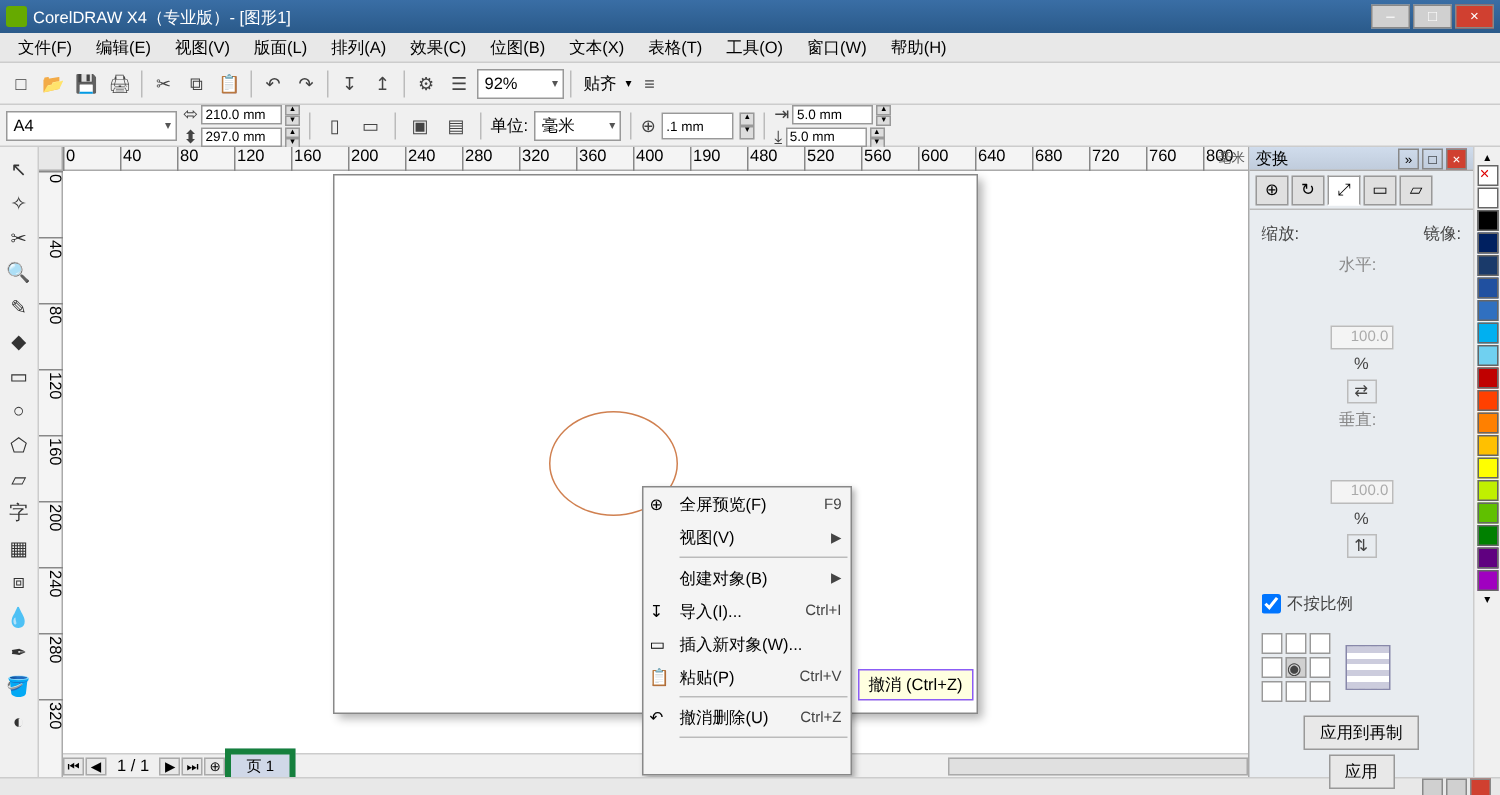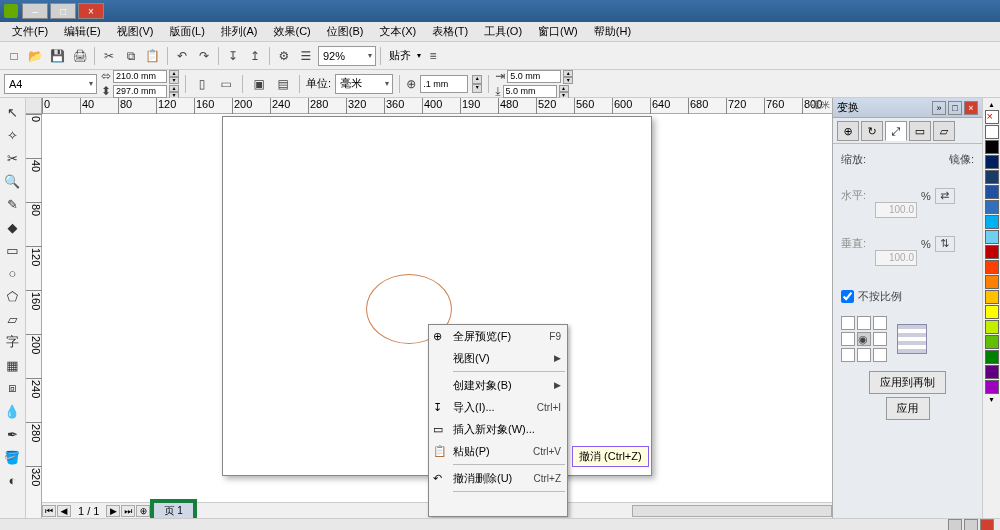--- a/index.html
+++ b/index.html
@@ -51,33 +51,34 @@
 .palette { width: 18px; background: #f0f0f0; border-left: 1px solid #ccc; display: flex; flex-direction: column; gap: 1px; padding-top: 2px; }
 .swatch { width: 14px; height: 14px; border: 1px solid #666; margin: 0 auto; }
 .docker { width: 150px; background: #e8ecf0; border-left: 1px solid #aaa; display: flex; flex-direction: column; }
 .docker-title { height: 20px; background: linear-gradient(#d0dcec,#c0ccdc); display: flex; align-items: center; padding: 0 4px; font-size: 11px; border-bottom: 1px solid #aaa; }
 .docker-title .tspace { flex: 1; }
 .docker-title .dbtn { width: 14px; height: 14px; border: 1px solid #888; margin-left: 2px; text-align: center; font-size: 9px; line-height: 12px; }
 .docker-tabs { height: 26px; display: flex; gap: 2px; padding: 3px 4px; border-bottom: 1px solid #bbb; }
 .dtab { width: 22px; height: 20px; border: 1px solid #999; background: #e0e0e0; text-align: center; line-height: 18px; font-size: 11px; }
 .dtab.active { background: #fff; border-bottom-color: #fff; }
 .docker-body { padding: 8px; font-size: 11px; color: #444; }
-.docker-row { display: flex; align-items: center; gap: 4px; margin: 3px 0; }
+.docker-row { display: flex; align-items: center; gap: 4px; margin: 3px 0; flex-direction: column; }
 .docker-row .lab { width: 30px; color: #888; }
 .docker-row .val { width: 42px; height: 16px; border: 1px solid #bbb; background: #f4f4f4; color: #aaa; text-align: right; padding-right: 2px; font-size: 10px; line-height: 14px; margin-top: 29px; }
 .checkgrid { display: grid; grid-template-columns: repeat(3, 14px); gap: 2px; margin: 6px 0; }
 .cg-cell { width: 14px; height: 14px; border: 1px solid #999; background: #fff; }
 .dkbtn { border: 1px solid #999; background: #e8e8e8; padding: 3px 10px; margin: 3px auto; display: block; font-size: 11px; }
 .sbicon { width: 14px; height: 14px; }
 </style>
 </head>
 <body>
 
 <div class="titlebar">
   <div class="logo"></div>
+  <div class="title">CorelDRAW X4（专业版）- [图形1]</div>
   <div class="winbtns">
     <div class="winbtn">–</div>
     <div class="winbtn">□</div>
     <div class="winbtn close">×</div>
   </div>
 </div>
 
 <div class="menubar" id="menubar">
     <span>文件(F)</span>
     <span>编辑(E)</span>
@@ -142,21 +143,21 @@
     </div>
   <div class="tsep"></div>
   <span style="padding:0 4px">贴齐</span>
   <span style="font-size:8px">▾</span>
   <div class="tbtn">
       <span class="ico">≡</span>
     </div>
 </div>
 
 <div class="propbar">
-  <div class="combo" style="width:93px">
+  <div class="combo" style="width:114px">
       <span>A4</span>
     </div>
   <div class="spinpair">
     <div class="spinrow">
         <span class="ico">⬄</span>
         <div class="spin">210.0 mm</div>
         <div class="spinbtns">
           <div>▴</div>
           <div>▾</div>
         </div>

